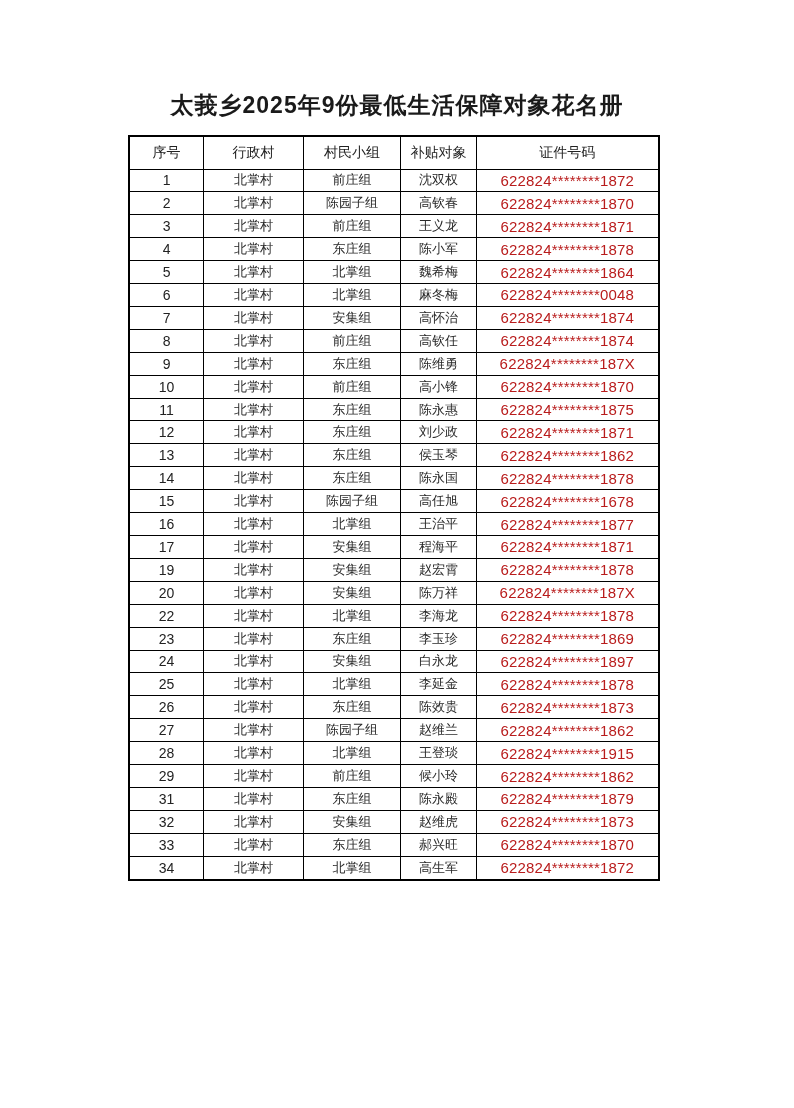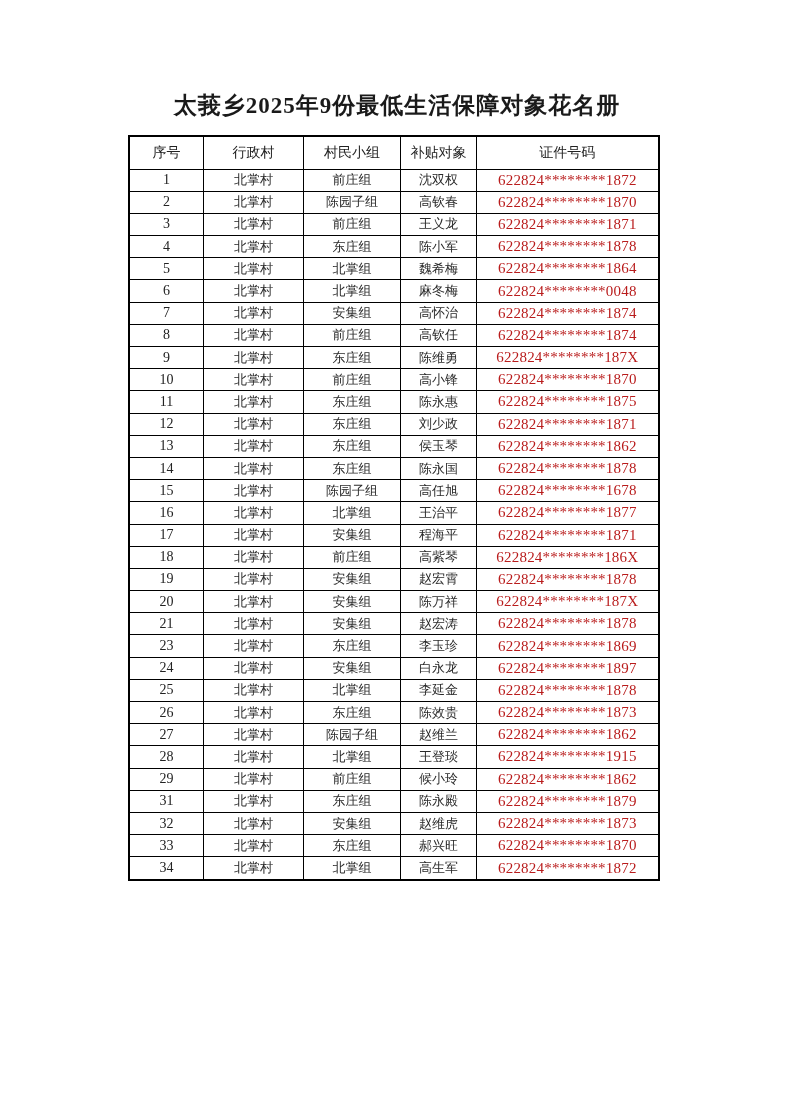--- a/index.html
+++ b/index.html
@@ -5,21 +5,21 @@
   html, body {
     margin: 0;
     padding: 0;
     background: #ffffff;
   }
   .page {
     position: relative;
     width: 794px;
     height: 1108px;
     background: #ffffff;
-    font-family: Liberation Serif, serif;
+    font-family: Liberation Sans, sans-serif;
     color: #1f1f1f;
     overflow: hidden;
   }
   .doc-title {
     position: absolute;
     top: 90px;
     left: 0;
     width: 100%;
     text-align: center;
     font-size: 23px;
@@ -211,45 +211,38 @@
           <td class="cell-id">622824********1877</td>
         </tr>
         <tr>
           <td class="cell-seq">17</td>
           <td class="cell-zh">北掌村</td>
           <td class="cell-zh">安集组</td>
           <td class="cell-zh">程海平</td>
           <td class="cell-id">622824********1871</td>
         </tr>
         <tr>
-          <td class="cell-seq">18</td>
-          <td class="cell-zh">北掌村</td>
-          <td class="cell-zh">前庄组</td>
-          <td class="cell-zh">高紫琴</td>
-          <td class="cell-id">622824********186X</td>
-        </tr>
-        <tr>
           <td class="cell-seq">19</td>
           <td class="cell-zh">北掌村</td>
           <td class="cell-zh">安集组</td>
           <td class="cell-zh">赵宏霄</td>
           <td class="cell-id">622824********1878</td>
         </tr>
         <tr>
           <td class="cell-seq">20</td>
           <td class="cell-zh">北掌村</td>
           <td class="cell-zh">安集组</td>
           <td class="cell-zh">陈万祥</td>
           <td class="cell-id">622824********187X</td>
         </tr>
         <tr>
-          <td class="cell-seq">21</td>
-          <td class="cell-zh">北掌村</td>
-          <td class="cell-zh">安集组</td>
-          <td class="cell-zh">赵宏涛</td>
+          <td class="cell-seq">22</td>
+          <td class="cell-zh">北掌村</td>
+          <td class="cell-zh">北掌组</td>
+          <td class="cell-zh">李海龙</td>
           <td class="cell-id">622824********1878</td>
         </tr>
         <tr>
           <td class="cell-seq">23</td>
           <td class="cell-zh">北掌村</td>
           <td class="cell-zh">东庄组</td>
           <td class="cell-zh">李玉珍</td>
           <td class="cell-id">622824********1869</td>
         </tr>
         <tr>

